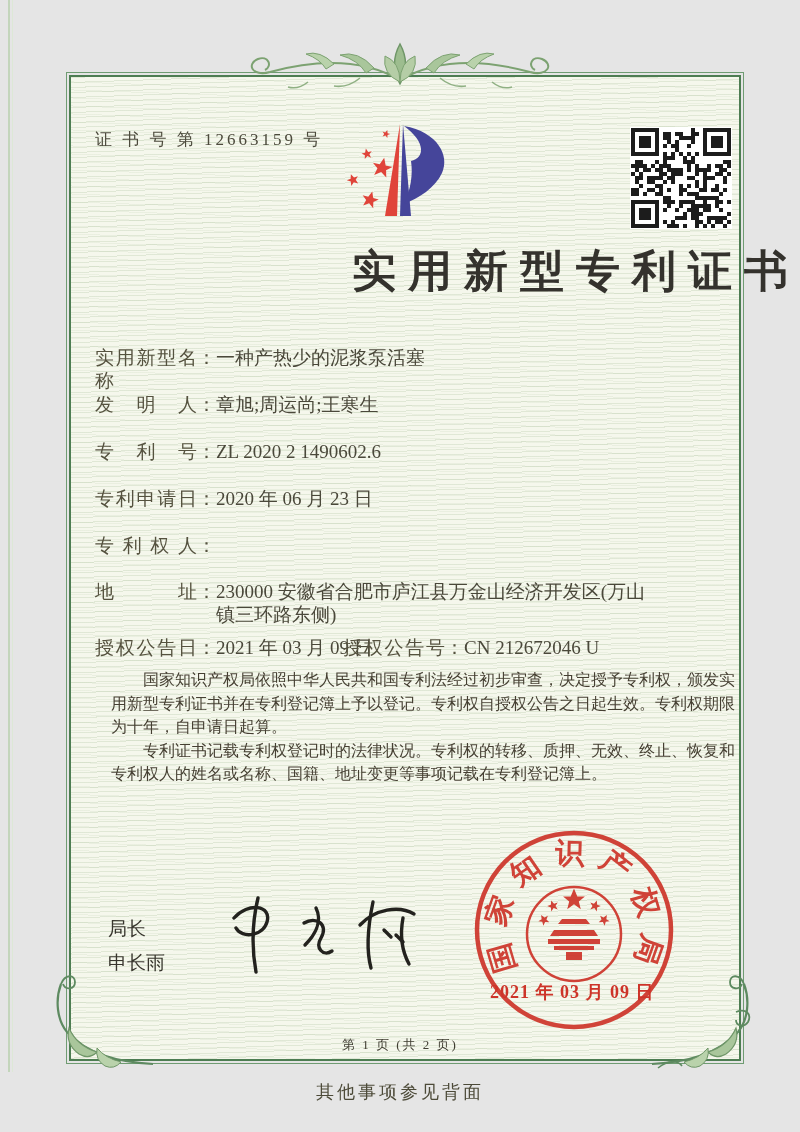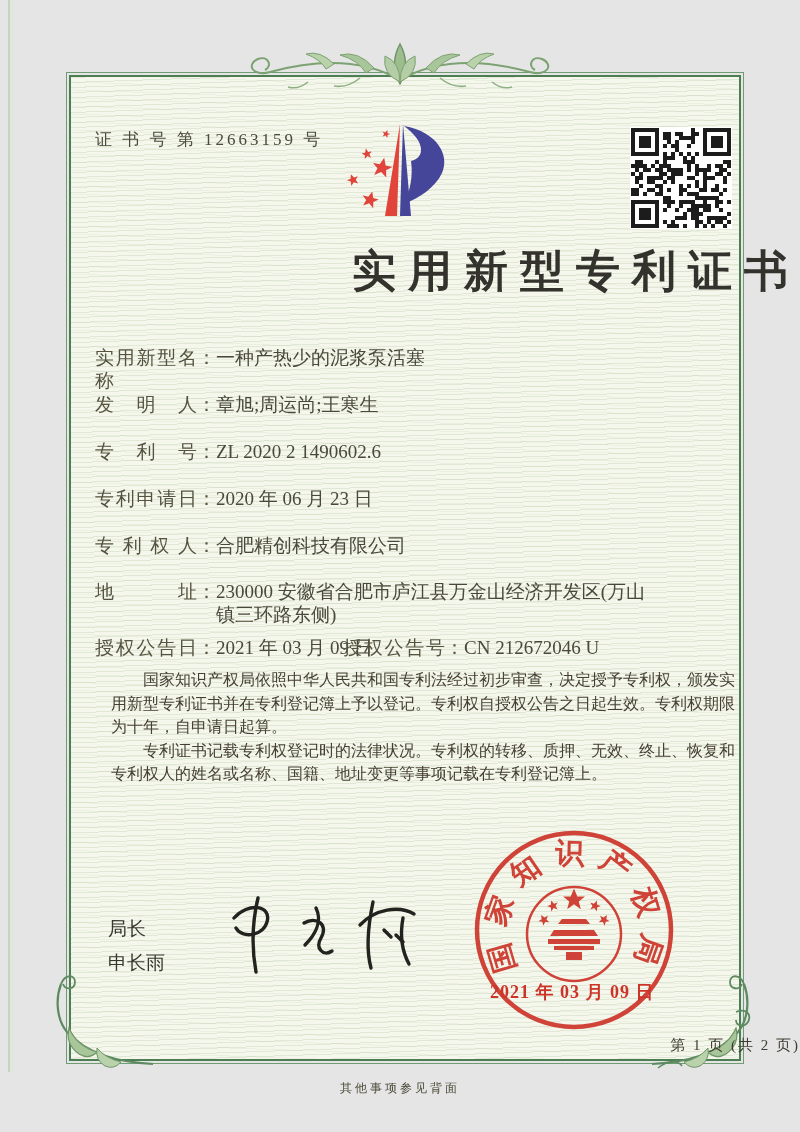--- a/index.html
+++ b/index.html
@@ -29,22 +29,22 @@
 
   .body-text{position:absolute;left:95px;top:668px;width:624px;font-size:16px;line-height:23.5px;color:#453f32;margin-left:16px;}
   .body-text p{margin:0;text-indent:2em;}
 
   .signer{position:absolute;left:108px;top:912px;font-size:19px;color:#37352d;line-height:34px;}
   .signature-svg{position:absolute;left:212px;top:878px;}
 
   .seal-svg{position:absolute;left:468px;top:824px;}
   .seal-date{position:absolute;left:490px;top:980px;font-size:18px;color:#cd3429;letter-spacing:1px;font-weight:600;}
 
-  .page-num{position:absolute;left:0;right:0;top:1036px;text-align:right;font-size:15px;letter-spacing:2px;color:#3f3d31;}
-  .back-note{position:absolute;left:0;right:0;top:1080px;text-align:center;font-size:12px;letter-spacing:3px;color:#4c4a38;}
+  .page-num{position:absolute;left:0;right:0;top:1036px;text-align:center;font-size:13px;letter-spacing:2px;color:#3f3d31;}
+  .back-note{position:absolute;left:0;right:0;top:1080px;text-align:center;font-size:18px;letter-spacing:3px;color:#4c4a38;}
 
   .logo-svg{position:absolute;left:340px;top:118px;}
   .qr-svg{position:absolute;left:630px;top:127px;background:#ffffff;}
 
   .ornament-top{position:absolute;left:230px;top:22px;}
   .ornament-br{position:absolute;left:648px;top:968px;}
   .ornament-bl{position:absolute;left:42px;top:968px;transform:scaleX(-1);}
 </style>
 </head>
 <body>
@@ -427,21 +427,20 @@
       <span class="fvalue">ZL 2020 2 1490602.6</span>
   </div>
   <div class="row" style="top:487px">
     <span class="flabel">专利申请日</span>
       <span class="colon">：</span>
       <span class="fvalue">2020 年 06 月 23 日</span>
   </div>
   <div class="row" style="top:534px">
     <span class="flabel">专利权人</span>
       <span class="colon">：</span>
-      <span class="fvalue">合肥精创科技有限公司</span>
   </div>
   <div class="row addr" style="top:580px">
     <span class="flabel">地址</span>
       <span class="colon">：</span>
       <span class="fvalue">230000  安徽省合肥市庐江县万金山经济开发区(万山镇三环路东侧)</span>
   </div>
   <div class="row" style="top:636px">
     <span class="flabel">授权公告日</span>
       <span class="colon">：</span>
       <span class="fvalue">2021 年 03 月 09 日</span>

